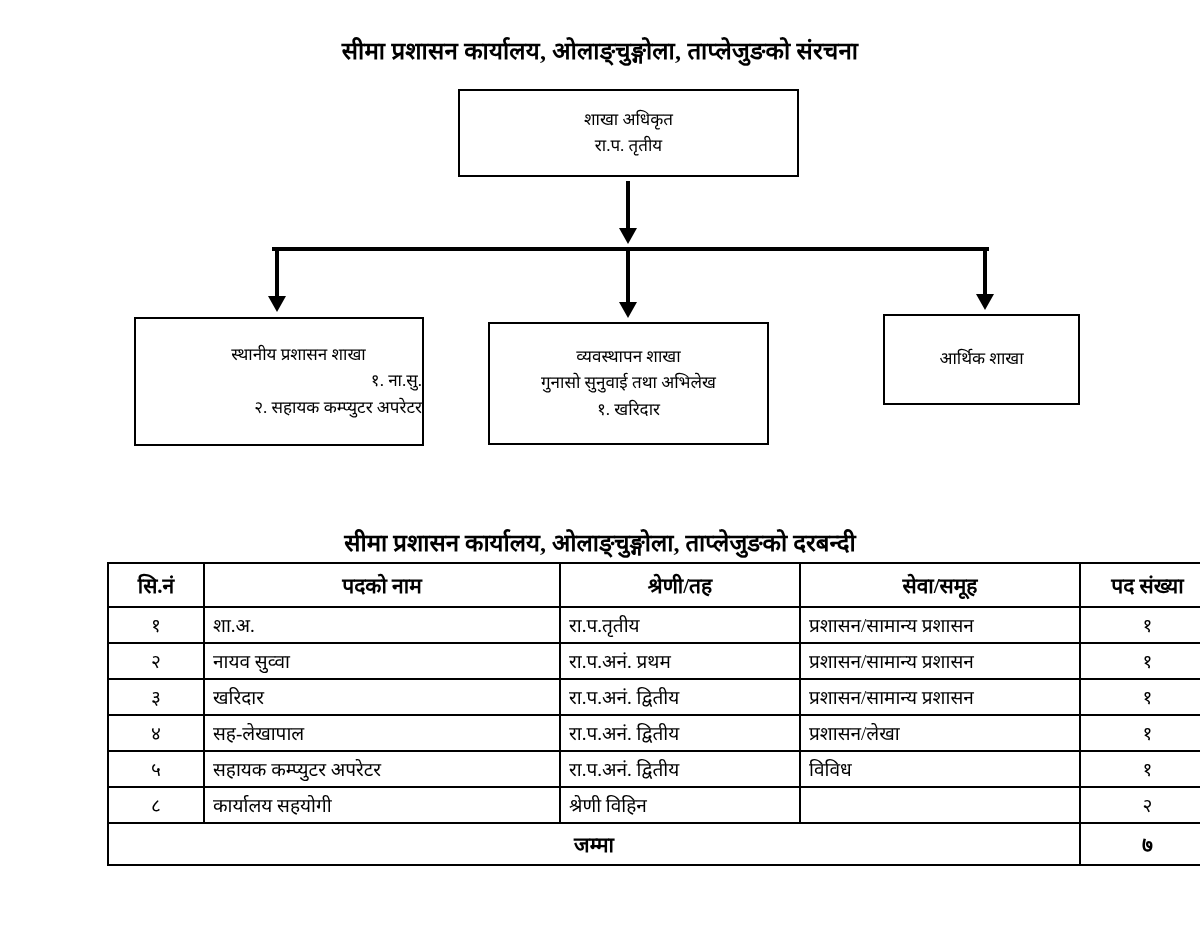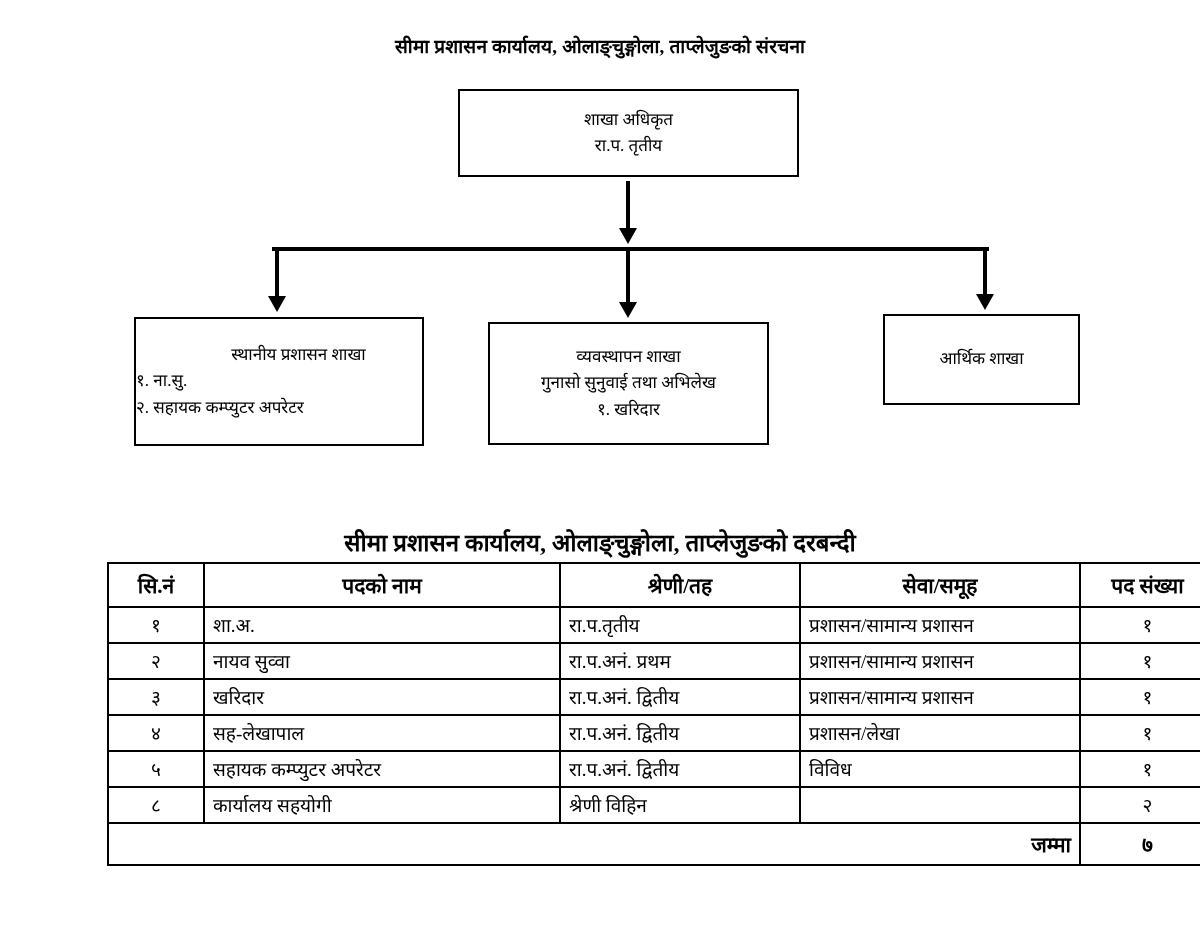--- a/index.html
+++ b/index.html
@@ -21,21 +21,21 @@
     position: absolute;
     left: 0;
     width: 1200px;
     text-align: center;
     font-weight: bold;
     color: #000;
     white-space: nowrap;
   }
   #chart-title {
     top: 33px;
-    font-size: 19px;
+    font-size: 24px;
     letter-spacing: 0.2px;
   }
   #table-title {
     top: 525px;
     font-size: 24px;
   }
 
   
   #org-chart {
     position: absolute;
@@ -51,21 +51,21 @@
     box-sizing: border-box;
     display: flex;
     flex-direction: column;
     justify-content: center;
     font-size: 17px;
     line-height: 1.55;
   }
   .node .line { display: block; white-space: nowrap; }
   .node.center .line { text-align: center; padding: 0 8px; }
   .node.mixed .line.head { text-align: center; padding-left: 39px; }
-  .node.mixed .line.item { text-align: left; }
+  .node.mixed .line.item { text-align: right; }
 
   #node-root {
     left: 458px; top: 89px; width: 341px; height: 88px;
   }
   #node-local {
     left: 134px; top: 317px; width: 290px; height: 129px;
   }
   #node-grievance {
     left: 488px; top: 322px; width: 281px; height: 123px;
   }
@@ -123,21 +123,21 @@
     font-size: 21px;
     height: 44px;
   }
   .c-sn    { width: 96px;  text-align: center; }
   .c-name  { width: 356px; text-align: left; }
   .c-grade { width: 240px; text-align: left; }
   .c-serv  { width: 280px; text-align: left; }
   .c-count { width: 135px; text-align: center; }
 
   #staff-table tfoot td.total-label {
-    text-align: right;
+    text-align: center;
     font-weight: bold;
     font-size: 21px;
     height: 42px;
   }
   #staff-table tfoot td.total-value {
     text-align: center;
     font-weight: bold;
     font-size: 21px;
   }
 </style>

